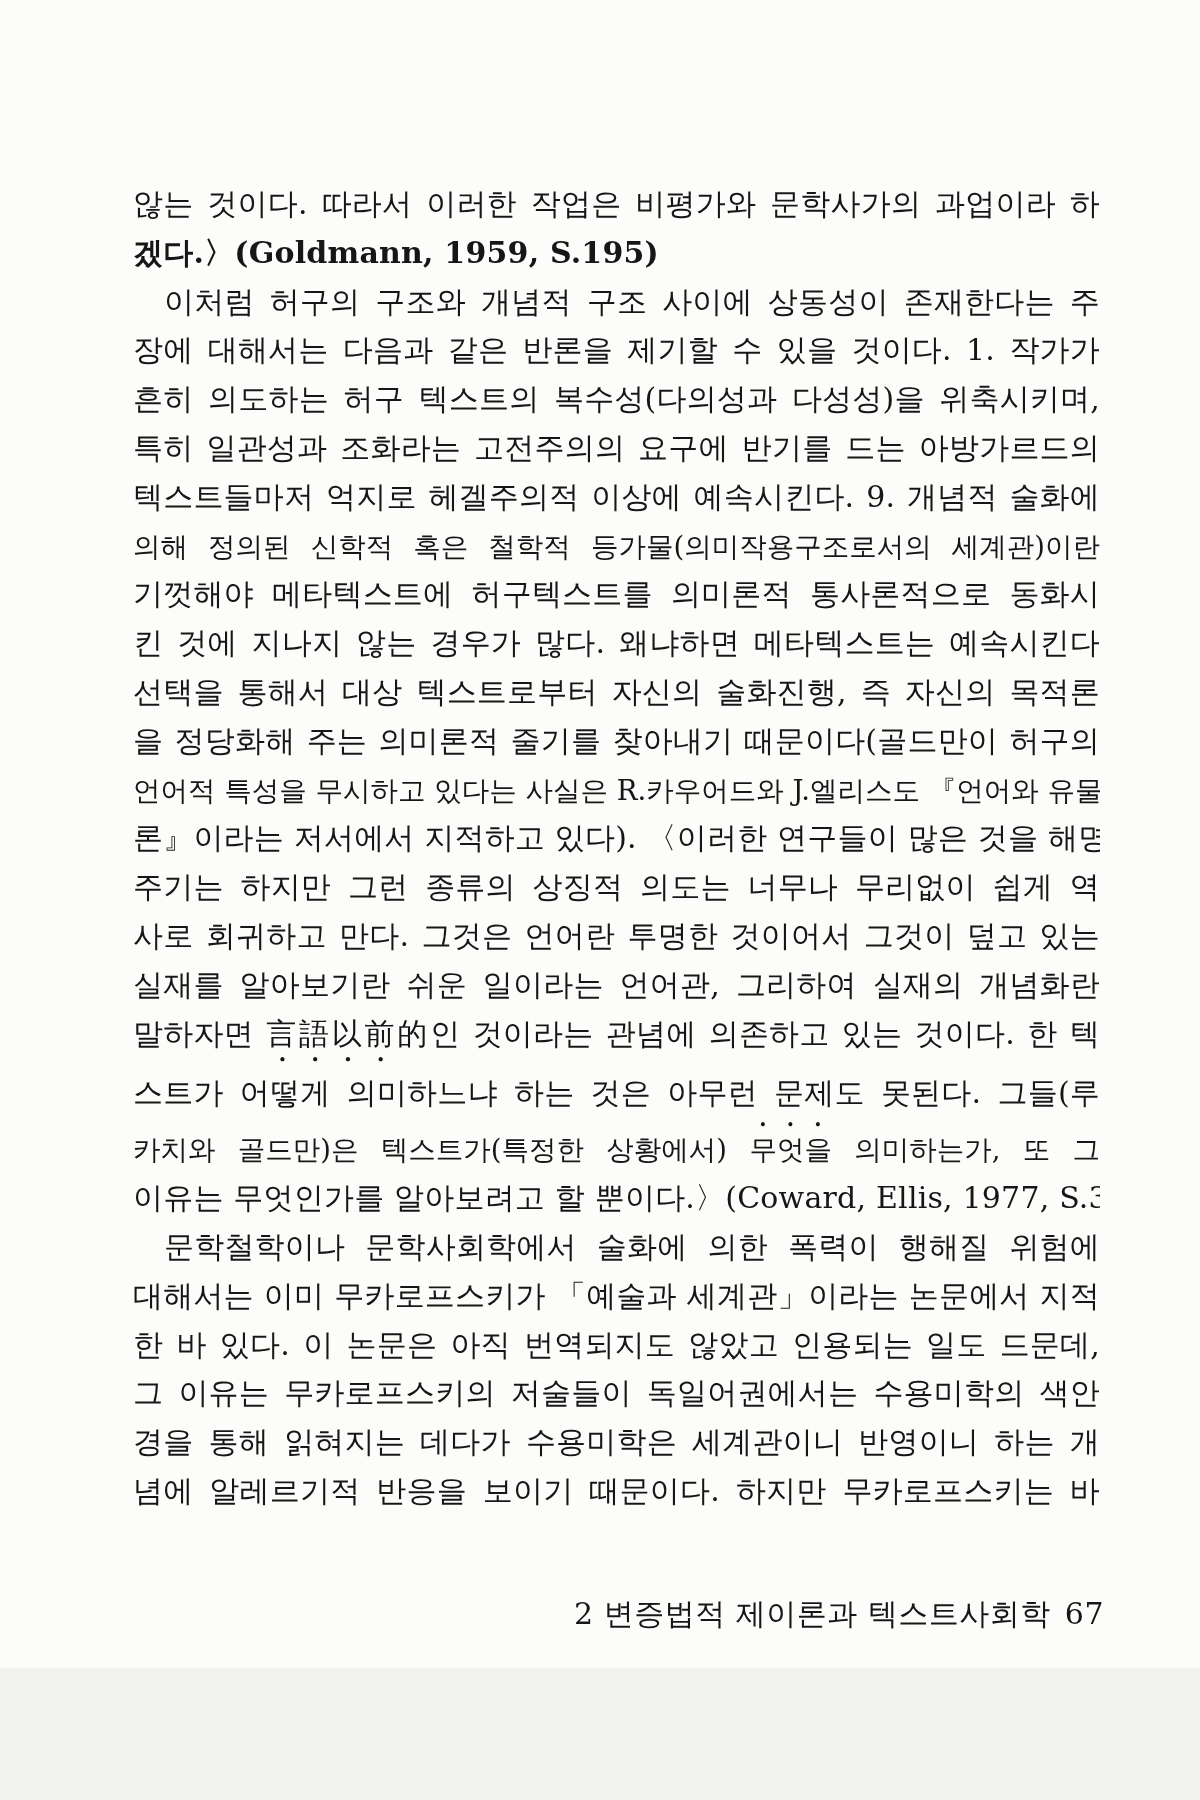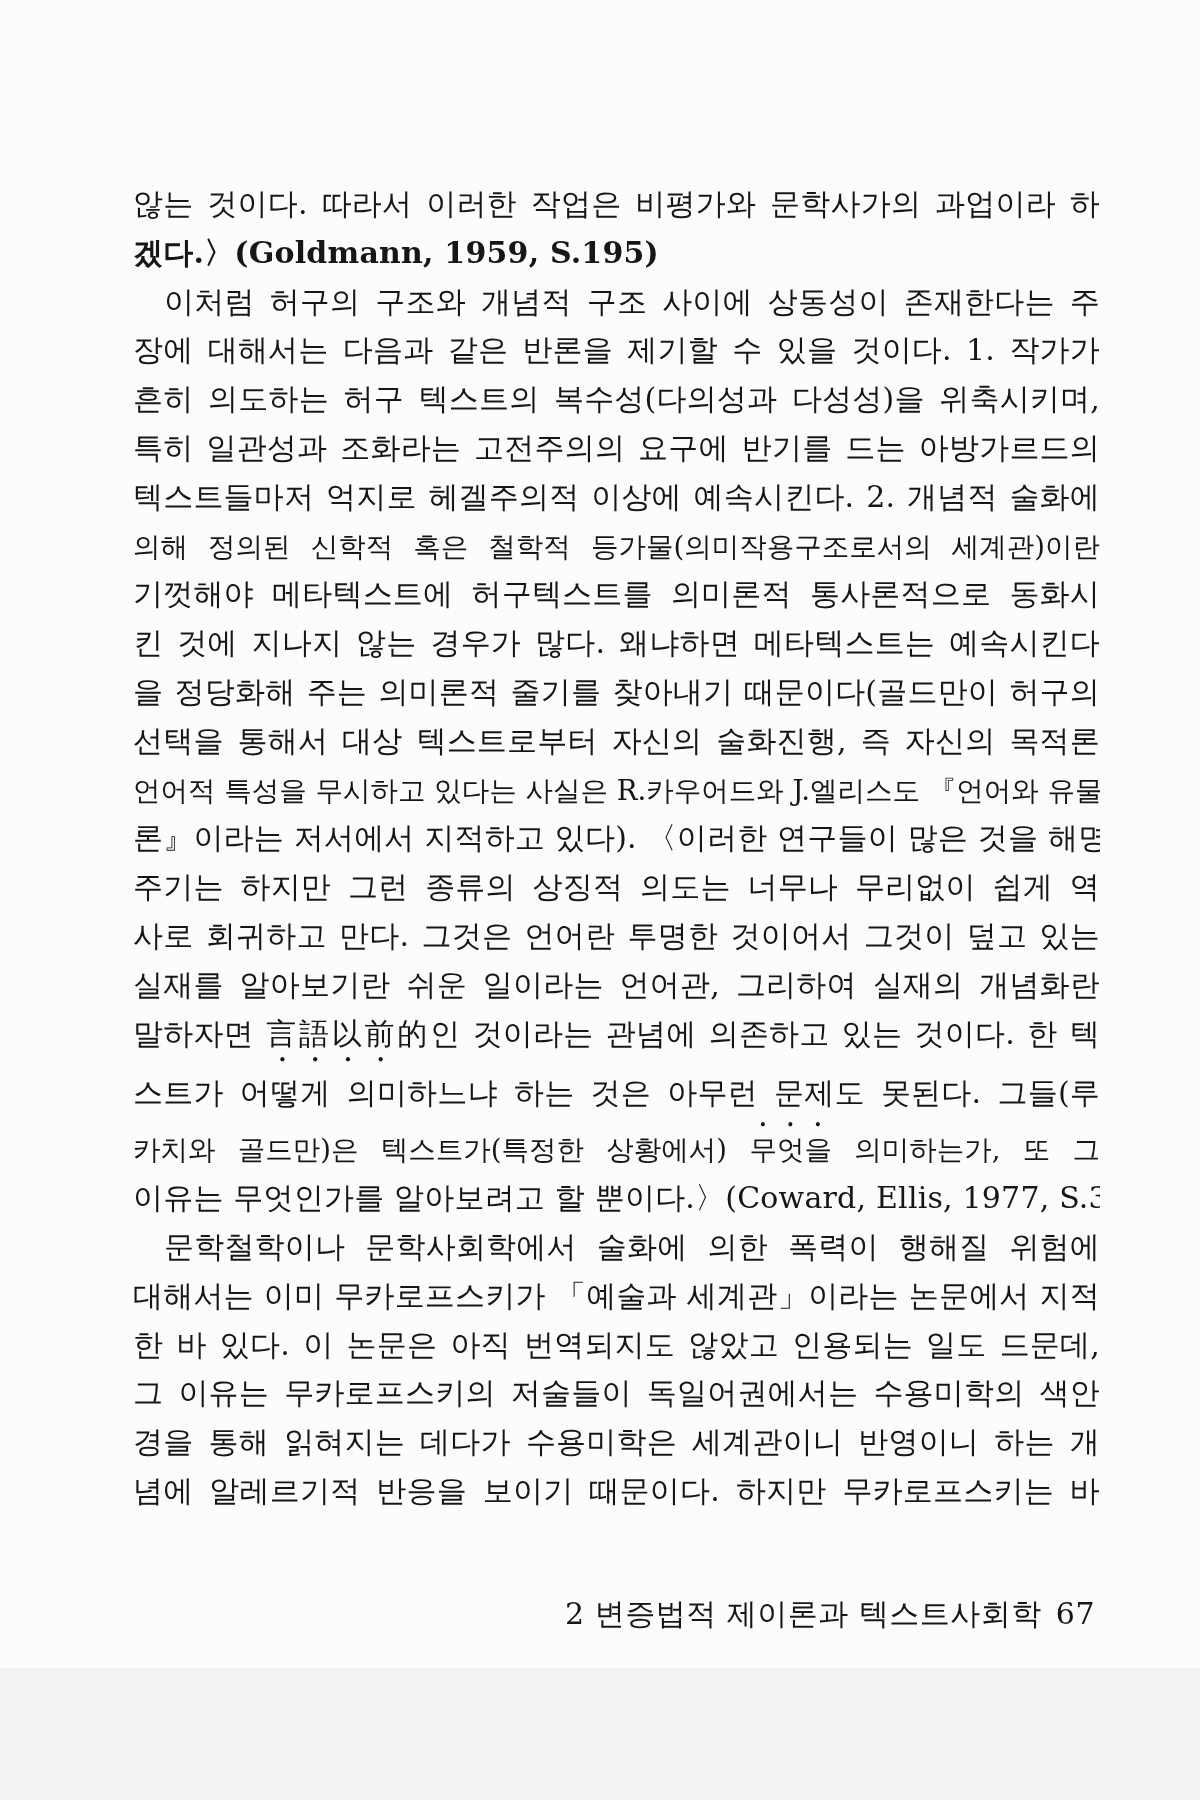--- a/index.html
+++ b/index.html
@@ -44,44 +44,44 @@
     text-emphasis-position: under left;
   }
   .em-over {
     -webkit-text-emphasis: filled dot;
     text-emphasis: filled dot;
     -webkit-text-emphasis-position: over right;
     text-emphasis-position: over right;
   }
   .footer {
     position: absolute;
-    right: 105px; top: 1594px;
+    right: 96px; top: 1594px;
     font-size: 30px;
     letter-spacing: 0.5px;
     white-space: nowrap;
   }
   .footer .pagenum { margin-left: 14px; }
 </style>
 </head>
 <body>
 
 <div class="page">
   <div class="body-text">
     <div class="line">않는 것이다. 따라서 이러한 작업은 비평가와 문학사가의 과업이라 하</div>
     <div class="line short">겠다.〉(Goldmann, 1959, S.195)</div>
     <div class="line indent">이처럼 허구의 구조와 개념적 구조 사이에 상동성이 존재한다는 주</div>
     <div class="line">장에 대해서는 다음과 같은 반론을 제기할 수 있을 것이다. 1. 작가가</div>
     <div class="line">흔히 의도하는 허구 텍스트의 복수성(다의성과 다성성)을 위축시키며,</div>
     <div class="line">특히 일관성과 조화라는 고전주의의 요구에 반기를 드는 아방가르드의</div>
-    <div class="line">텍스트들마저 억지로 헤겔주의적 이상에 예속시킨다. 2. 개념적 술화에</div>
+    <div class="line">텍스트들마저 억지로 헤겔주의적 이상에 예속시킨다. 9. 개념적 술화에</div>
     <div class="line cond">의해 정의된 신학적 혹은 철학적 등가물(의미작용구조로서의 세계관)이란</div>
     <div class="line">기껏해야 메타텍스트에 허구텍스트를 의미론적 통사론적으로 동화시</div>
     <div class="line">킨 것에 지나지 않는 경우가 많다. 왜냐하면 메타텍스트는 예속시킨다</div>
+    <div class="line">선택을 통해서 대상 텍스트로부터 자신의 술화진행, 즉 자신의 목적론</div>
     <div class="line">을 정당화해 주는 의미론적 줄기를 찾아내기 때문이다(골드만이 허구의</div>
-    <div class="line">선택을 통해서 대상 텍스트로부터 자신의 술화진행, 즉 자신의 목적론</div>
     <div class="line cond">언어적 특성을 무시하고 있다는 사실은 R.카우어드와 J.엘리스도 『언어와 유물</div>
     <div class="line">론』이라는 저서에서 지적하고 있다). 〈이러한 연구들이 많은 것을 해명해</div>
     <div class="line">주기는 하지만 그런 종류의 상징적 의도는 너무나 무리없이 쉽게 역</div>
     <div class="line">사로 회귀하고 만다. 그것은 언어란 투명한 것이어서 그것이 덮고 있는</div>
     <div class="line">실재를 알아보기란 쉬운 일이라는 언어관, 그리하여 실재의 개념화란</div>
     <div class="line"><span>말하자면 </span><span class="em-under">言語以前</span><span>的인 것이라는 관념에 의존하고 있는 것이다. 한 텍</span></div>
     <div class="line">스트가 어떻게 의미하느냐 하는 것은 아무런 문제도 못된다. 그들(루</div>
     <div class="line cond"><span>카치와 골드만)은 텍스트가(특정한 상황에서) </span><span class="em-over">무엇을</span><span> 의미하는가, 또 그</span></div>
     <div class="line">이유는 무엇인가를 알아보려고 할 뿐이다.〉(Coward, Ellis, 1977, S.34~35)</div>
     <div class="line indent">문학철학이나 문학사회학에서 술화에 의한 폭력이 행해질 위험에</div>

